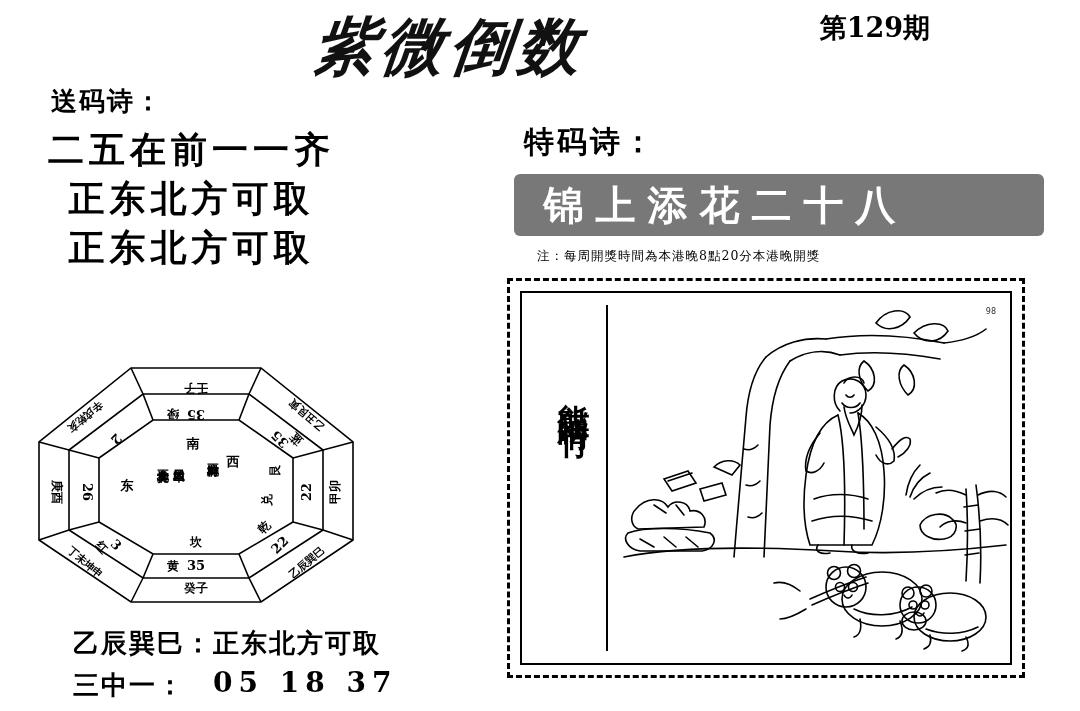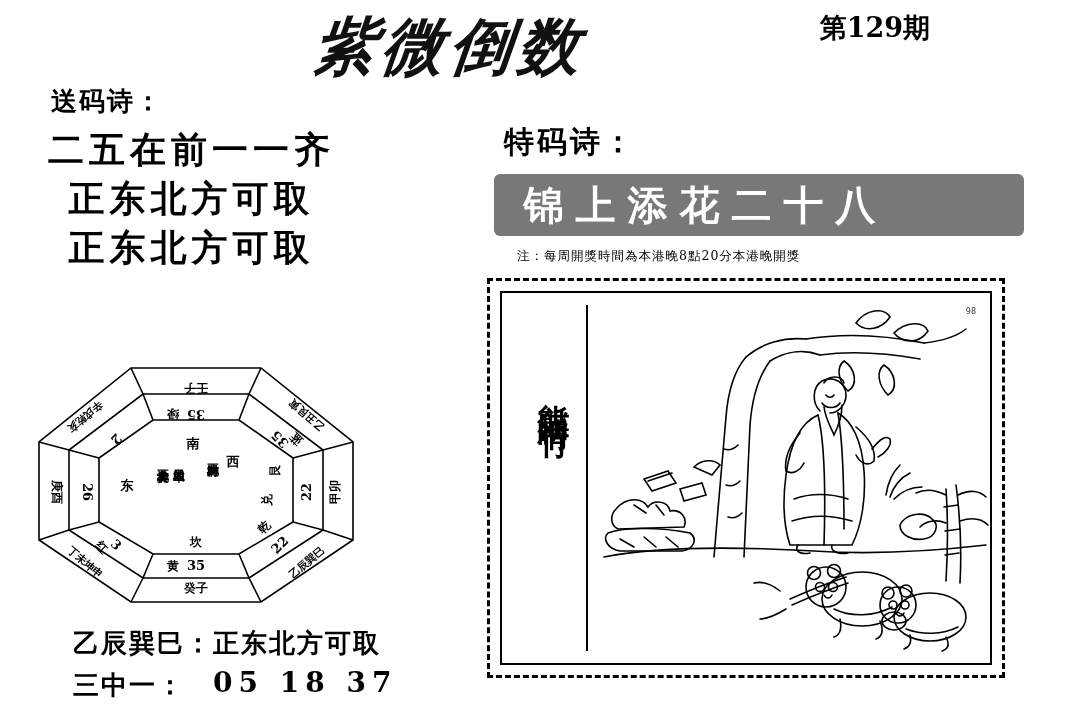--- a/index.html
+++ b/index.html
@@ -123,21 +123,21 @@
     font-family: "DejaVu Serif", "Liberation Serif", serif;
     font-size: 28px;
     font-weight: bold;
     letter-spacing: 6px;
     white-space: nowrap;
   }
 
   
   .right-col {
     position: absolute;
-    left: 442px;
+    left: 462px;
     top: 86px;
     width: 610px;
     height: 625px;
   }
   .special-label {
     position: absolute;
     left: 62px;
     top: 36px;
     font-size: 30px;
     font-weight: bold;

